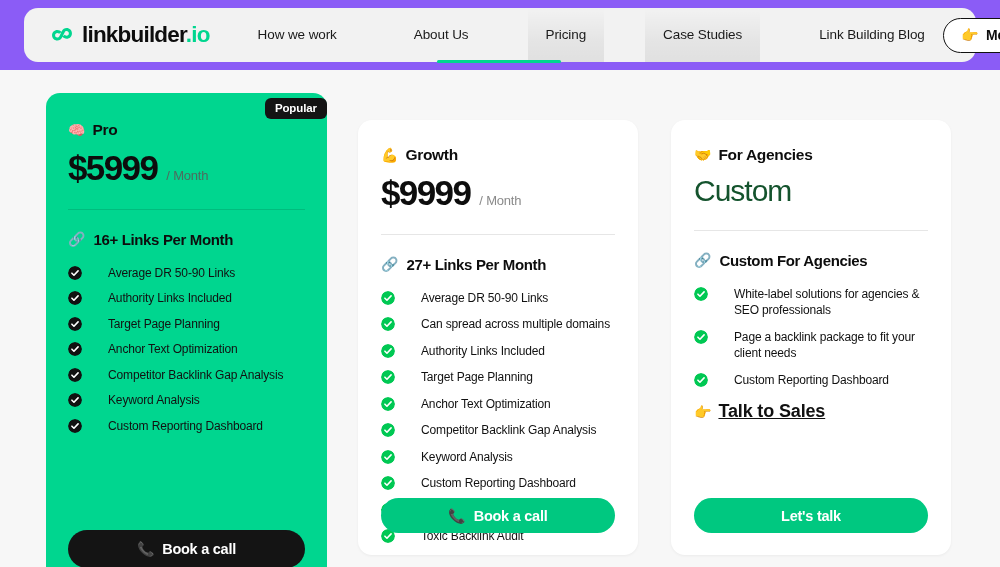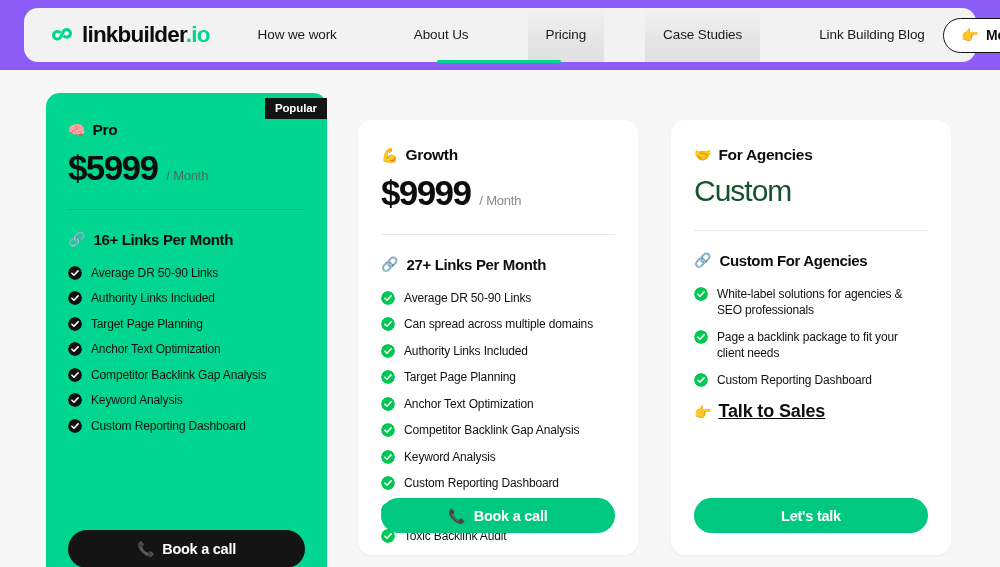--- a/index.html
+++ b/index.html
@@ -171,21 +171,21 @@
 
   .badge-popular {
     position: absolute;
     top: 5px;
     right: 0px;
     background: #141414;
     color: #ffffff;
     font-size: 11.5px;
     font-weight: 700;
     padding: 4px 10px 5px 10px;
-    border-radius: 0;
+    border-radius: 6px;
     letter-spacing: -0.1px;
   }
 
   .plan-head {
     display: flex;
     align-items: center;
     gap: 7px;
     margin-bottom: 10px;
   }
   .plan-name {
@@ -233,21 +233,21 @@
     font-size: 15px;
     font-weight: 700;
     color: #0d0d0d;
     letter-spacing: -0.35px;
   }
 
   .feature-list { list-style: none; }
   .feature {
     display: flex;
     align-items: flex-start;
-    gap: 9px;
+    gap: 26px;
     margin-bottom: 10px;
   }
   .check {
     width: 14px;
     height: 14px;
     border-radius: 50%;
     flex: none;
     margin-top: 1px;
     display: block;
   }

